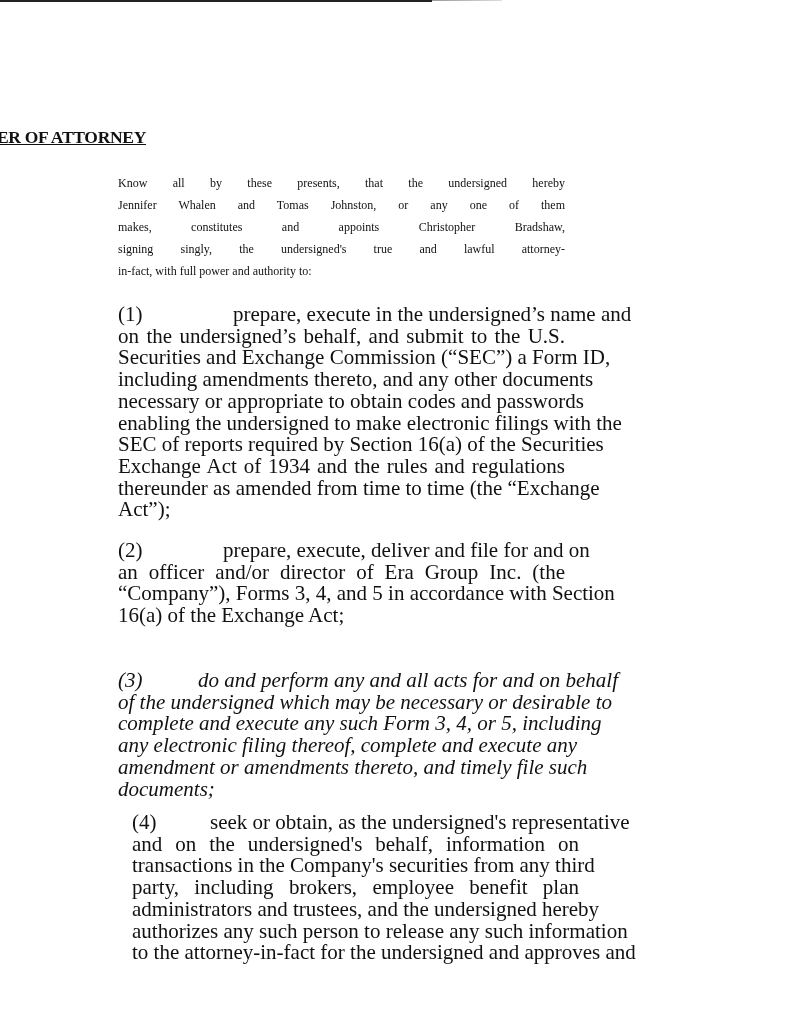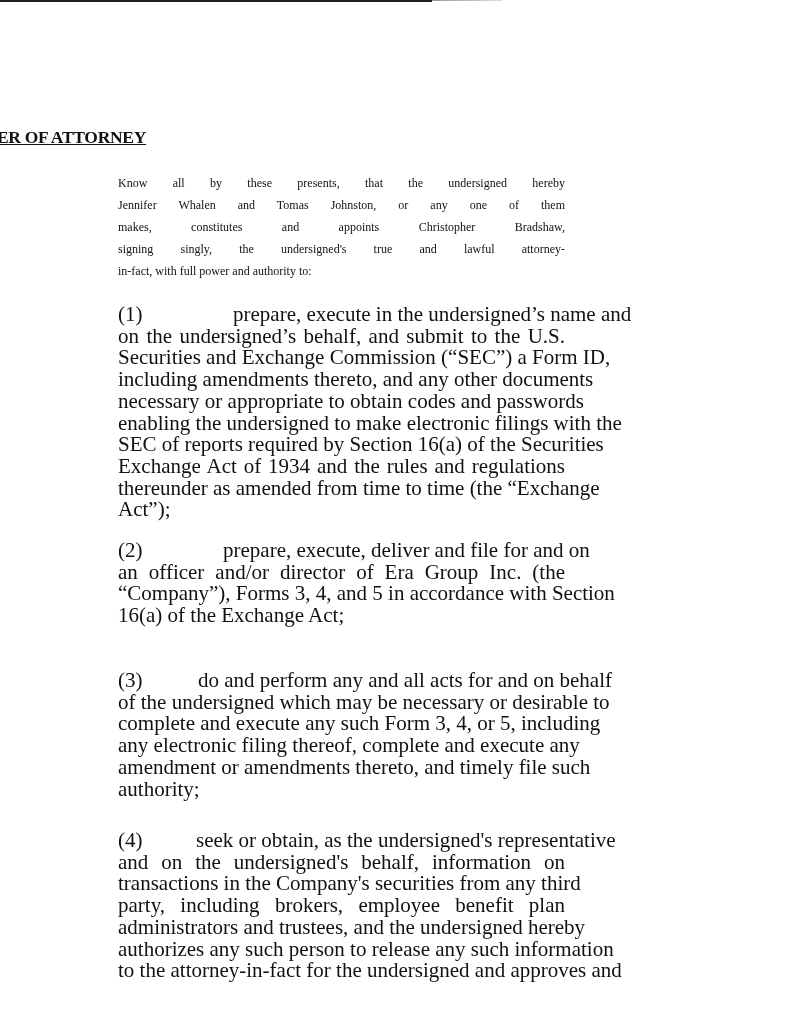--- a/index.html
+++ b/index.html
@@ -12,22 +12,22 @@
              font-weight: bold; font-size: 17.5px; text-decoration: underline; letter-spacing: -0.3px; }
     .title span { margin-left: -60px; }
     .para { position: absolute; left: 118px; width: 447px; font-size: 21px; line-height: 21.7px;
             text-align: justify; text-align-last: left; }
     .line { display: block; text-align: justify; text-align-last: justify; white-space: nowrap; }
     .line.last { text-align-last: left; }
     .num { display: inline-block; }
     .p0 { top: 172px; font-size: 12px; line-height: 22px; }
     .p1 { top: 304px; }
     .p2 { top: 540px; }
-    .p3 { top: 670px; }
-    .p4 { top: 830px; }
+    .p3 { top: 670px; font-style: italic; }
+    .p4 { top: 812px; margin-left: 14px; }
     .num1 { width: 115px; } .num2 { width: 105px; } .num3 { width: 80px; } .num4 { width: 78px; }
   </style>
 </head>
 <body>
 
 <div class="scan-edge"></div>
 <div class="scan-edge-fade"></div>
 
 <div class="title"><span>POWER OF ATTORNEY</span></div>
 
@@ -58,21 +58,21 @@
   <span class="line">“Company”), Forms 3, 4, and 5 in accordance with Section</span>
   <span class="line last">16(a) of the Exchange Act;</span>
 </div>
 
 <div class="para p3">
   <span class="line"><span class="num num3">(3)</span><span>do and perform any and all acts for and on behalf</span></span>
   <span class="line">of the undersigned which may be necessary or desirable to</span>
   <span class="line">complete and execute any such Form 3, 4, or 5, including</span>
   <span class="line">any electronic filing thereof, complete and execute any</span>
   <span class="line">amendment or amendments thereto, and timely file such</span>
-  <span class="line last">authority;</span>
+  <span class="line last">documents;</span>
 </div>
 
 <div class="para p4">
   <span class="line"><span class="num num4">(4)</span><span>seek or obtain, as the undersigned's representative</span></span>
   <span class="line">and on the undersigned's behalf, information on</span>
   <span class="line">transactions in the Company's securities from any third</span>
   <span class="line">party, including brokers, employee benefit plan</span>
   <span class="line">administrators and trustees, and the undersigned hereby</span>
   <span class="line">authorizes any such person to release any such information</span>
   <span class="line">to the attorney-in-fact for the undersigned and approves and</span>

